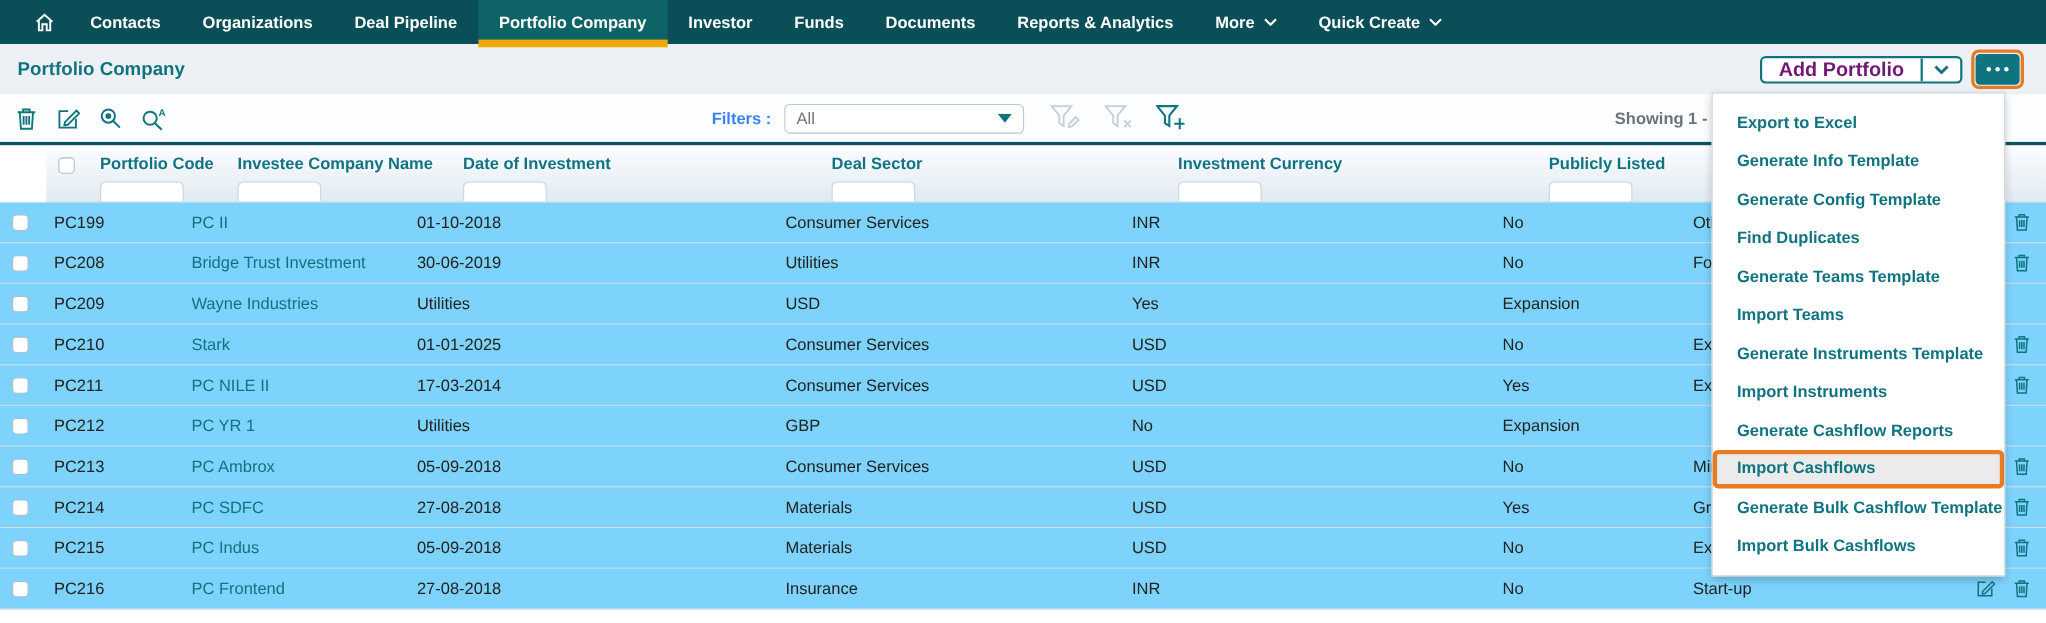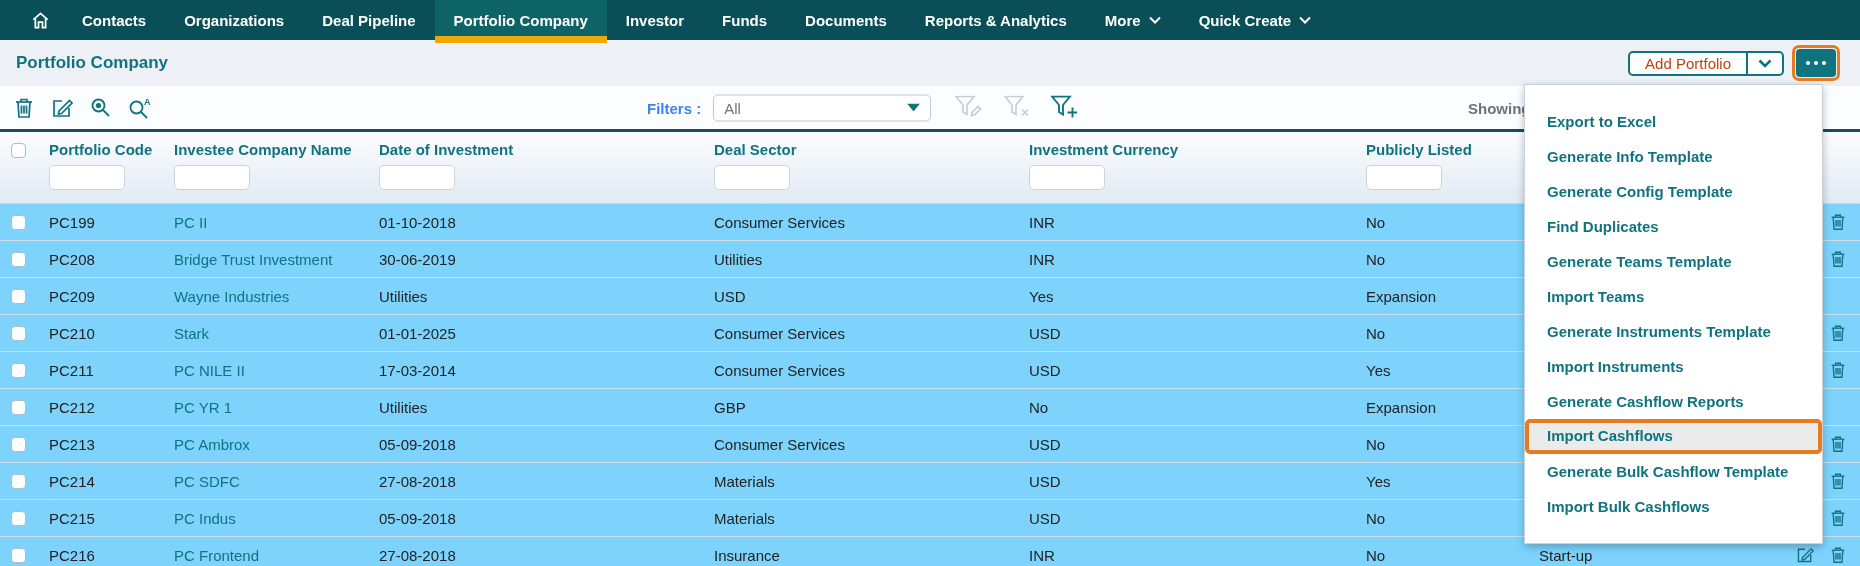--- a/index.html
+++ b/index.html
@@ -14,21 +14,21 @@
     color:#fff; font-size:15px; font-weight:700; cursor:pointer; white-space:nowrap; }
   .nav-item.active { background:#0e6367; }
   .nav-item.active::after { content:""; position:absolute; left:0; right:0; bottom:-3px; height:7px; background:#f0a802; }
 
   
   .header-band { height:46px; background:#edf1f5; display:flex; align-items:center; padding:0 20px 0 16px; }
   .page-title { color:#0f7380; font-size:17px; font-weight:700; }
   .header-actions { margin-left:auto; display:flex; align-items:center; gap:8px; }
   .btn-add { display:flex; align-items:stretch; height:25px; background:#fff;
     border:2px solid #0f7380; border-radius:5px; overflow:hidden; cursor:pointer; }
-  .btn-add-label { padding:0 15px; color:#c2410c; font-weight:400; font-size:15px; line-height:21px; }
+  .btn-add-label { padding:0 15px; color:#701a75; font-weight:700; font-size:18px; line-height:21px; }
   .btn-add-caret { width:36px; border-left:2px solid #0f7380; display:flex; align-items:center; justify-content:center; }
   .more-wrap { border:3px solid #e77b21; border-radius:7px; padding:1px; }
   .btn-more { width:40px; height:28px; background:#0f7380; border-radius:4px;
     display:flex; align-items:center; justify-content:center; gap:4px; cursor:pointer; }
   .dot { width:4px; height:4px; border-radius:50%; background:#fff; }
 
   
   .toolbar { position:relative; height:46px; background:#fcfdfe; border-bottom:3px solid #0b5460; }
   .tool-icons { position:absolute; left:14px; top:50%; transform:translateY(-50%);
     display:flex; align-items:center; gap:17px; color:#0f7380; }
@@ -40,37 +40,37 @@
   .filters-select .sel-caret { margin-left:auto; }
   .funnels { display:flex; align-items:center; gap:21px; margin-left:24px; }
   .funnel { cursor:pointer; display:flex; }
   .funnel.disabled { color:#c4cfd8; }
   .funnel.enabled { color:#0f7380; }
   .showing { position:absolute; left:1468px; top:50%; transform:translateY(-50%);
     color:#6a737c; font-size:15px; font-weight:700; white-space:nowrap; }
 
   
   .grid { display:grid; grid-template-columns:40px 125px 205px 335px 315px 337px 173px 215px 115px; }
-  .thead { height:72px; background:linear-gradient(180deg,#fcfdff 0%,#e1eaf2 100%); border-bottom:1px solid #c9d8e4; }
+  .thead { height:52px; background:linear-gradient(180deg,#fcfdff 0%,#e1eaf2 100%); border-bottom:1px solid #c9d8e4;margin-left:42px; }
   .th { padding:9px 0 0 9px; color:#0f7380; font-size:15px; font-weight:700; white-space:nowrap; overflow:hidden; }
   .th .filter-input { display:block; width:76px; height:25px; background:#fff;
     border:1px solid #ccd4da; border-radius:5px; margin-top:7px; outline:none; padding:0 6px; font-size:13px; }
   .cb-cell { padding:11px 0 0 11px; }
   .checkbox { width:15px; height:15px; border:1px solid #aebdc9; border-radius:4px; background:#fff; cursor:pointer; }
   .row { height:37px; align-items:center; border-bottom:1px solid #cfdce7; background:#7dd3fc;
     font-size:15px; color:#222; }
   .row .cell { padding-left:9px; white-space:nowrap; overflow:hidden; }
   .row .cb-cell { padding-top:0; }
   .link { color:#0f7380; cursor:pointer; }
   .actions { display:flex; justify-content:flex-end; align-items:center; gap:16px; padding-right:14px; color:#0f7380; }
   .actions .aicon { cursor:pointer; display:flex; }
 
   
-  .menu { position:absolute; top:84px; right:37px; width:299px; background:#fff;
-    border:1px solid #c8d2da; box-shadow:0 3px 8px rgba(0,0,0,.25); z-index:20; padding:19px 0; }
+  .menu { position:absolute; top:84px; right:37px; width:267px; background:#fff;
+    border:1px solid #c8d2da; box-shadow:0 3px 8px rgba(0,0,0,.25); z-index:20; padding:9px 0; }
   .menu-item { height:35px; line-height:35px; padding-left:22px; color:#0f7380;
     font-size:15px; font-weight:700; cursor:pointer; white-space:nowrap; }
   .menu-item.highlighted { background:#ebebeb; border:4px solid #e77b21; border-radius:5px;
     line-height:26px; padding-left:18px; }
 </style>
 </head>
 <body>
 
 <div class="navbar">
   <div class="nav-home">

